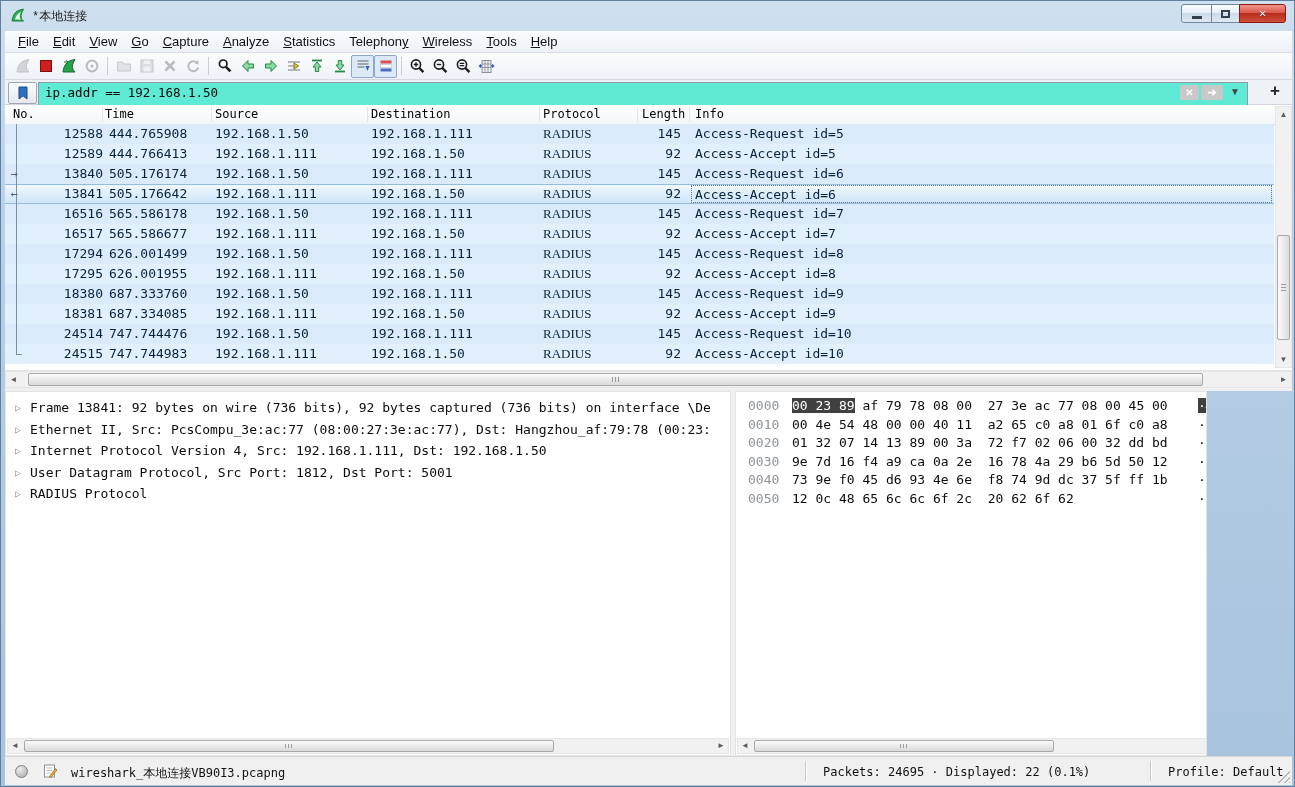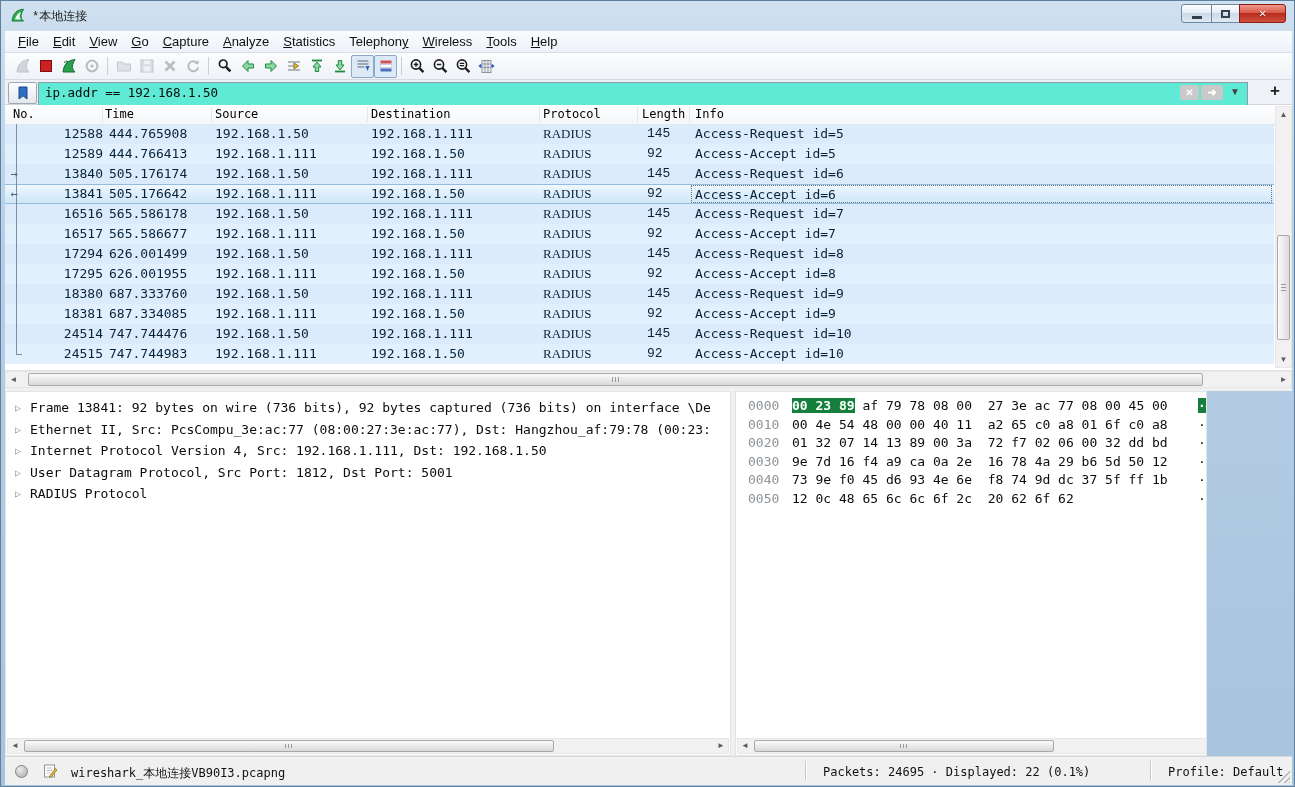--- a/index.html
+++ b/index.html
@@ -63,21 +63,21 @@
   .p-row.even{background:#dcebfb;}
   .p-row.odd{background:#e2effd;}
   .p-row.selected{background:linear-gradient(180deg,#f3f9fe 0%,#ddeefb 50%,#cfe6f8 100%);
     box-shadow:inset 0 1px 0 #94bcdf, inset 0 -1px 0 #94bcdf;}
   .pcell{position:absolute;top:0;white-space:pre;overflow:hidden;}
   .rc-no{left:18px;width:80px;text-align:right;}
   .rc-time{left:104px;width:102px;}
   .rc-src{left:210px;width:152px;}
   .rc-dst{left:366px;width:168px;}
   .rc-proto{left:538px;width:92px;font-family:Liberation Serif, serif;}
-  .rc-len{left:642px;width:50px;text-align:left;font-family:Liberation Mono, monospace;}
+  .rc-len{left:626px;width:50px;text-align:right;}
   .rc-info{left:690px;right:2px;}
   .p-row.selected .rc-info{border:1px dotted #68727c;left:686px;top:1px;bottom:1px;height:auto;
     line-height:17px;padding-left:3px;box-sizing:border-box;}
   .g-line{position:absolute;left:11px;top:0;bottom:0;width:1px;background:#7d8e9d;}
   .g-half{position:absolute;left:11px;top:0;height:10px;width:1px;background:#7d8e9d;}
   .g-foot{position:absolute;left:11px;top:10px;width:6px;height:1px;background:#7d8e9d;}
   .g-arrow{position:absolute;left:1px;top:0;width:16px;text-align:center;color:#55котор6675;
     color:#566676;font-size:12px;line-height:20px;}
   
   .sb-track-v{position:absolute;background:#f1f1f1;border:1px solid #e6e6e6;box-sizing:border-box;}
@@ -103,21 +103,21 @@
   .det-row{position:relative;height:21.5px;font-size:13px;line-height:21.5px;color:#0c0c0c;
     white-space:pre;overflow:hidden;}
   .det-tri{position:absolute;left:9px;top:0;color:#8c8c8c;font-size:10px;}
   .det-text{position:absolute;left:24px;top:0;}
   #det-rows{position:absolute;left:0;top:5px;right:0;}
   #hex-rows{position:absolute;left:0;top:5px;right:0;}
   .hex-row{position:relative;height:18.5px;font-size:13px;line-height:18.5px;white-space:pre;}
   .hx-off{position:absolute;left:12px;color:#8e9398;}
   .hx-bytes{position:absolute;left:56px;color:#0c0c0c;}
   .hx-ascii{position:absolute;left:462px;color:#0c0c0c;}
-  .hx-sel{background:#15803d;color:#fff;font-weight:bold;}
+  .hx-sel{background:#404040;color:#fff;}
   #det-hscroll{left:1px;bottom:1px;width:722px;height:16px;}
   #hex-hscroll{left:1px;bottom:1px;width:553px;height:16px;}
   
   #statusbar{position:absolute;left:4px;top:755px;width:1287px;height:29px;background:#f0f0f0;
     border-top:1px solid #d9d9d9;box-sizing:border-box;font-size:12px;color:#111;}
   #expert-dot{position:absolute;left:10px;top:8px;width:13px;height:13px;border-radius:50%;
     background:radial-gradient(circle at 35% 30%,#ececec,#a8a8a8);border:1px solid #838383;box-sizing:border-box;}
   #comment-ic{position:absolute;left:38px;top:6px;}
   #status-filename{position:absolute;left:66px;top:8px;}
   .st-sep{position:absolute;top:4px;bottom:4px;width:1px;background:#c8c8c8;border-right:1px solid #fff;}

